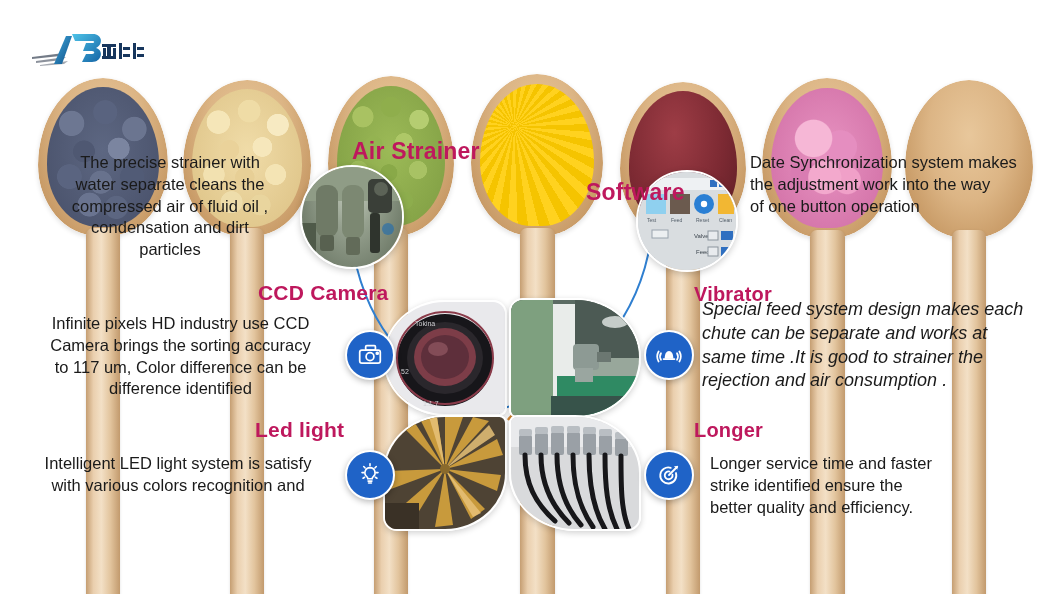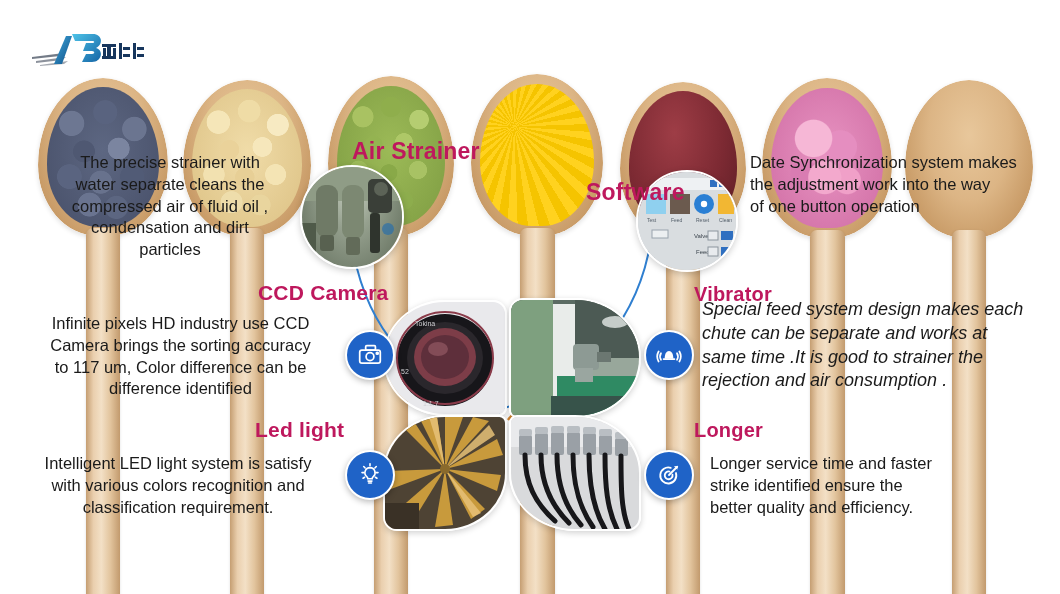--- a/index.html
+++ b/index.html
@@ -420,21 +420,20 @@
   <div class="para l" style="left:702px;top:298px;width:345px;font-size:18px;font-style:italic;">
     <div>Special feed system design makes each</div>
     <div>chute can be separate and works at</div>
     <div>same time .It is good to strainer the</div>
     <div>rejection and air consumption .</div>
   </div>
 
   <div class="para c" style="left:14px;top:453px;width:328px;font-size:16.5px;">
     <div>Intelligent LED light system is satisfy</div>
     <div>with various colors recognition and</div>
-    <div>classification requirement.</div>
   </div>
 
   <div class="para l" style="left:710px;top:453px;width:340px;font-size:16.5px;">
     <div>Longer service time and faster</div>
     <div>strike identified ensure the</div>
     <div>better quality and efficiency.</div>
   </div>
 
 </div>
 

